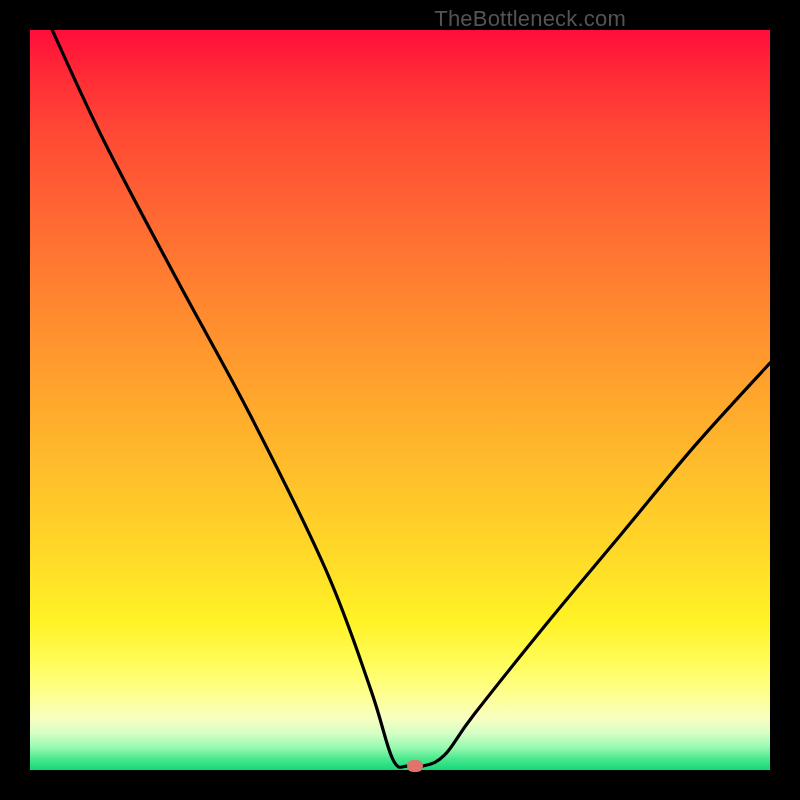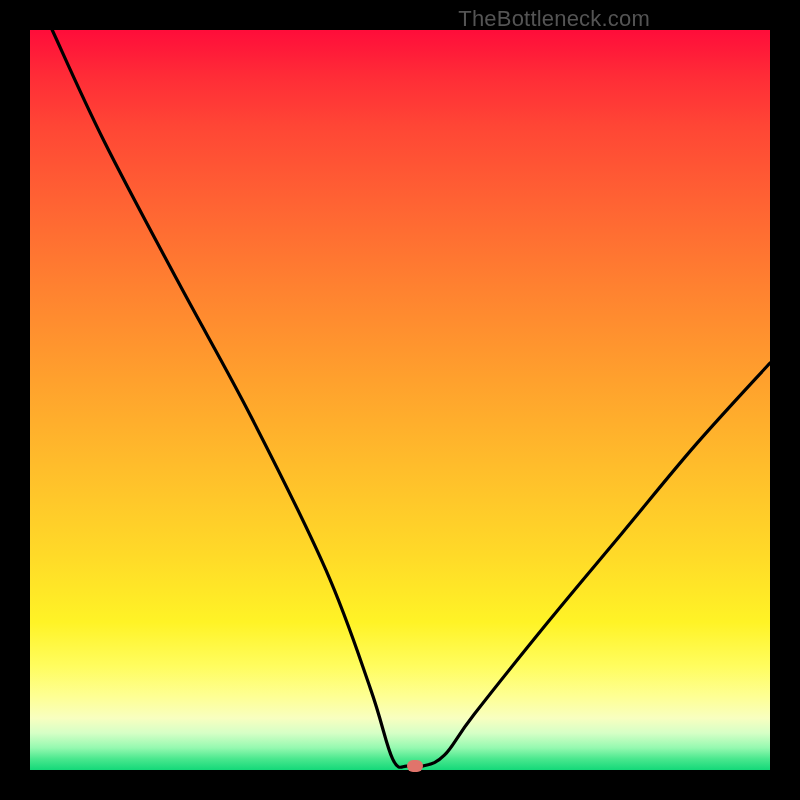--- a/index.html
+++ b/index.html
@@ -9,21 +9,20 @@
     width: 800px;
     height: 800px;
     overflow: hidden;
     font-family: Arial, Helvetica, sans-serif;
   }
   .frame {
     position: relative;
     width: 656px;
     height: 800px;
     background: #000;
-    padding-left: 24px;
   }
   .plot-area {
     position: absolute;
     left: 30px;
     top: 30px;
     width: 740px;
     height: 740px;
     background: linear-gradient(
       to bottom,
       #ff0d3a 0%,

